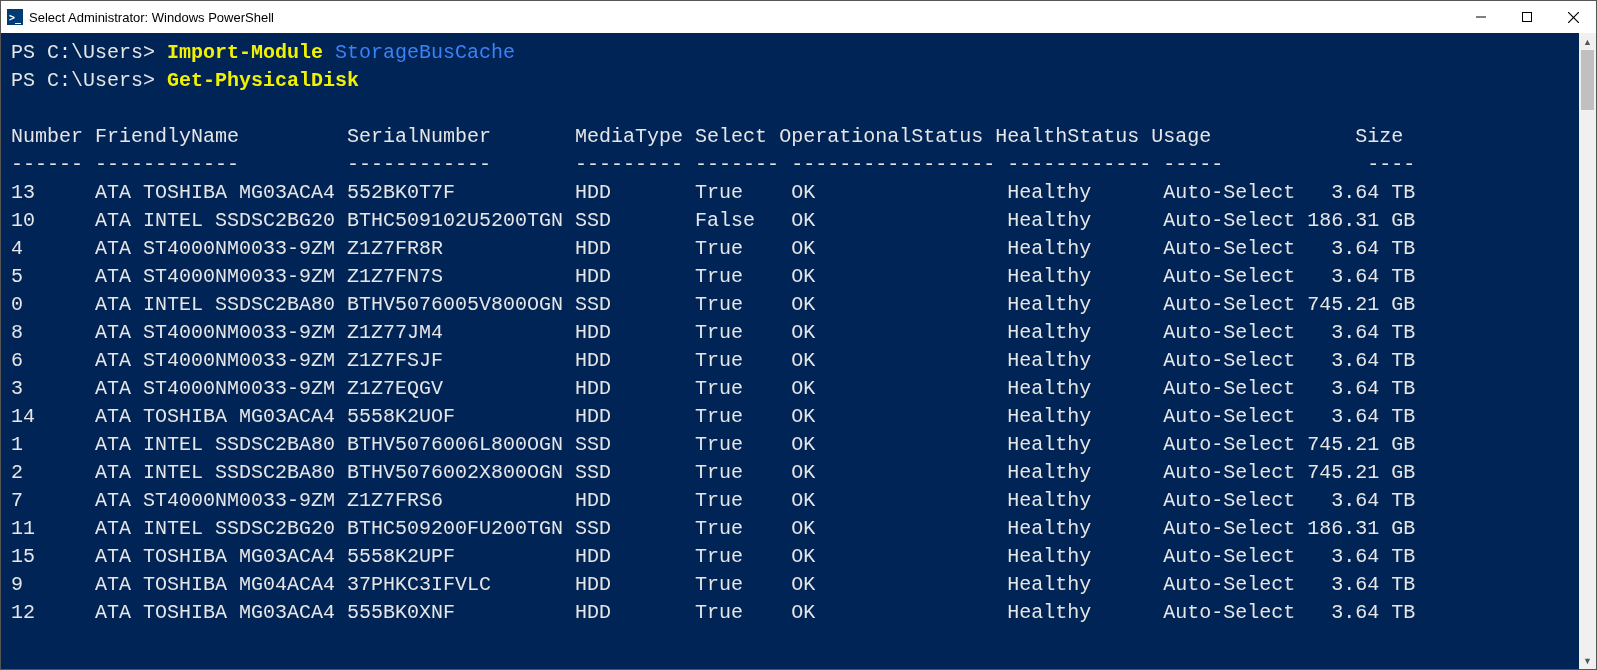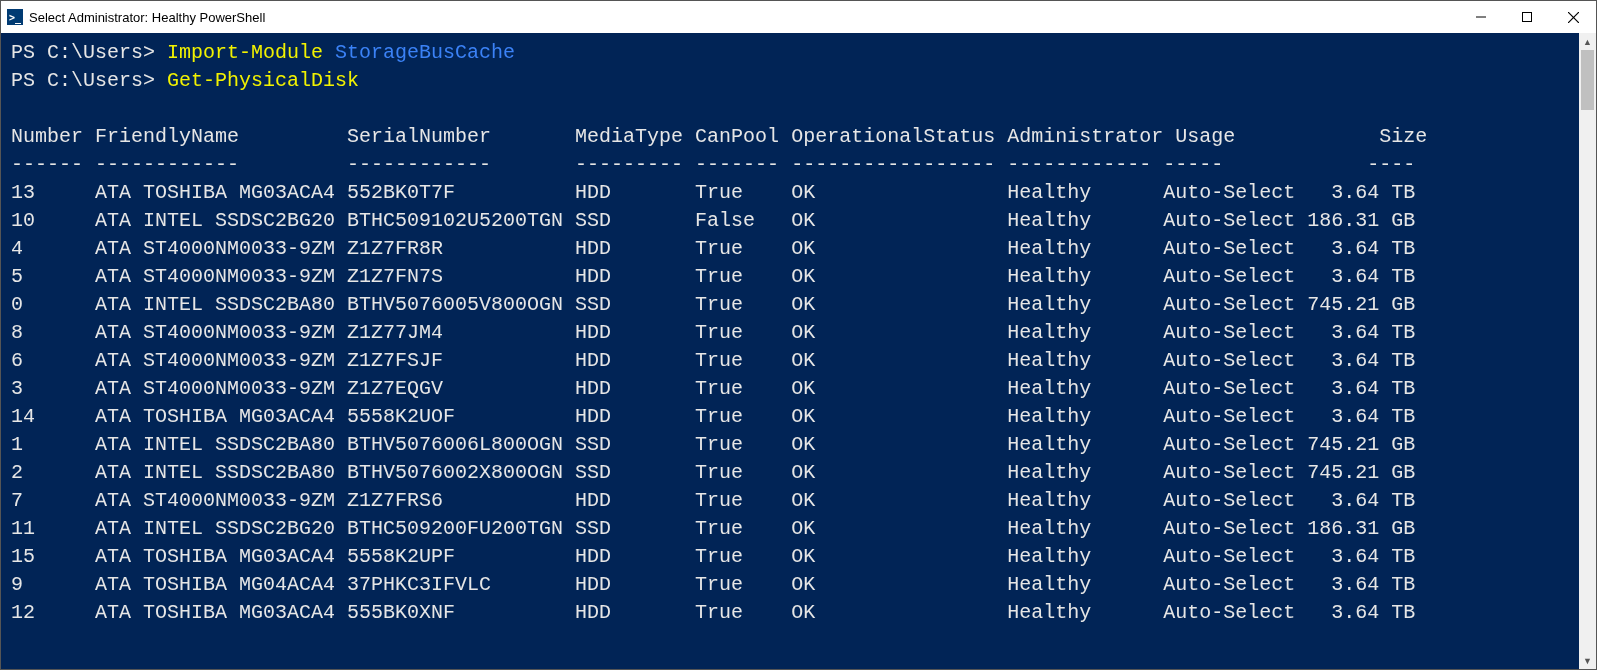--- a/index.html
+++ b/index.html
@@ -85,31 +85,31 @@
     cursor: pointer;
   }
   .sb-track { flex: 1; position: relative; }
   .sb-thumb {
     position: absolute;
     left: 2px; right: 2px;
     top: 0; height: 60px;
     background: #c0c0c0;
   }
   .prompt { color: #e6e6e6; text-align: center; }
-  .cmd { color: #f2f200; }
+  .cmd { color: #f2f200; font-weight: bold; }
   .arg { color: #3b82f6; }
   .dim { color: #e6e6e6; }
 </style>
 </head>
 <body>
 
 <div class="window">
   <div class="titlebar">
     <div class="titlebar-icon">&gt;_</div>
-    <div class="titlebar-title">Select Administrator: Healthy PowerShell</div>
+    <div class="titlebar-title">Select Administrator: Windows PowerShell</div>
     <div class="titlebar-spacer"></div>
     <div class="win-btn">
       <svg width="10" height="10" viewBox="0 0 10 10">
           <line x1="0" y1="5" x2="10" y2="5" stroke="#000" stroke-width="1"></line>
         </svg>
     </div>
     <div class="win-btn">
       <svg width="10" height="10" viewBox="0 0 10 10">
           <rect x="0.5" y="0.5" width="9" height="9" fill="none" stroke="#000" stroke-width="1"></rect>
         </svg>
@@ -119,21 +119,21 @@
           <line x1="0" y1="0" x2="11" y2="11" stroke="#000" stroke-width="1.2"></line>
           <line x1="11" y1="0" x2="0" y2="11" stroke="#000" stroke-width="1.2"></line>
         </svg>
     </div>
   </div>
 
   <div class="terminal-wrap">
     <div class="terminal" id="term"><span class="prompt">PS C:\Users&gt; </span><span class="cmd">Import-Module</span><span class="arg"> StorageBusCache</span>
 <span class="prompt">PS C:\Users&gt; </span><span class="cmd">Get-PhysicalDisk</span>
 
-<span class="dim">Number FriendlyName         SerialNumber       MediaType CanPool OperationalStatus Administrator Usage            Size</span>
+<span class="dim">Number FriendlyName         SerialNumber       MediaType Select OperationalStatus HealthStatus Usage            Size</span>
 <span class="dim">------ ------------         ------------       --------- ------- ----------------- ------------ -----            ----</span>
 13     ATA TOSHIBA MG03ACA4 552BK0T7F          HDD       True    OK                Healthy      Auto-Select   3.64 TB
 10     ATA INTEL SSDSC2BG20 BTHC509102U5200TGN SSD       False   OK                Healthy      Auto-Select 186.31 GB
 4      ATA ST4000NM0033-9ZM Z1Z7FR8R           HDD       True    OK                Healthy      Auto-Select   3.64 TB
 5      ATA ST4000NM0033-9ZM Z1Z7FN7S           HDD       True    OK                Healthy      Auto-Select   3.64 TB
 0      ATA INTEL SSDSC2BA80 BTHV5076005V800OGN SSD       True    OK                Healthy      Auto-Select 745.21 GB
 8      ATA ST4000NM0033-9ZM Z1Z77JM4           HDD       True    OK                Healthy      Auto-Select   3.64 TB
 6      ATA ST4000NM0033-9ZM Z1Z7FSJF           HDD       True    OK                Healthy      Auto-Select   3.64 TB
 3      ATA ST4000NM0033-9ZM Z1Z7EQGV           HDD       True    OK                Healthy      Auto-Select   3.64 TB
 14     ATA TOSHIBA MG03ACA4 5558K2UOF          HDD       True    OK                Healthy      Auto-Select   3.64 TB

